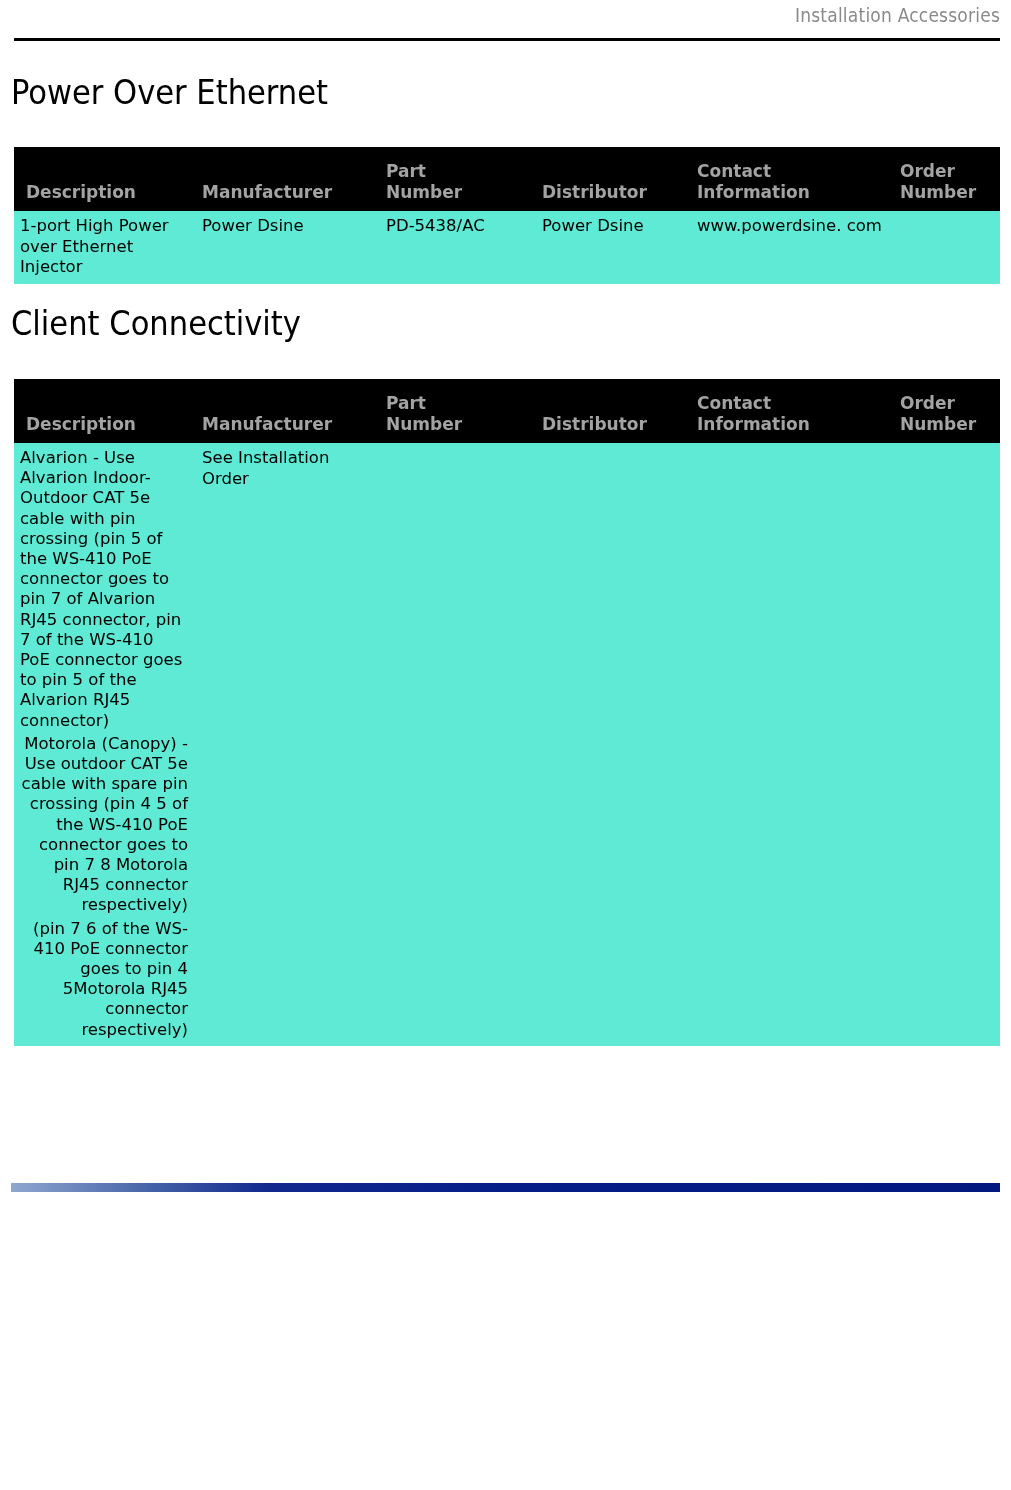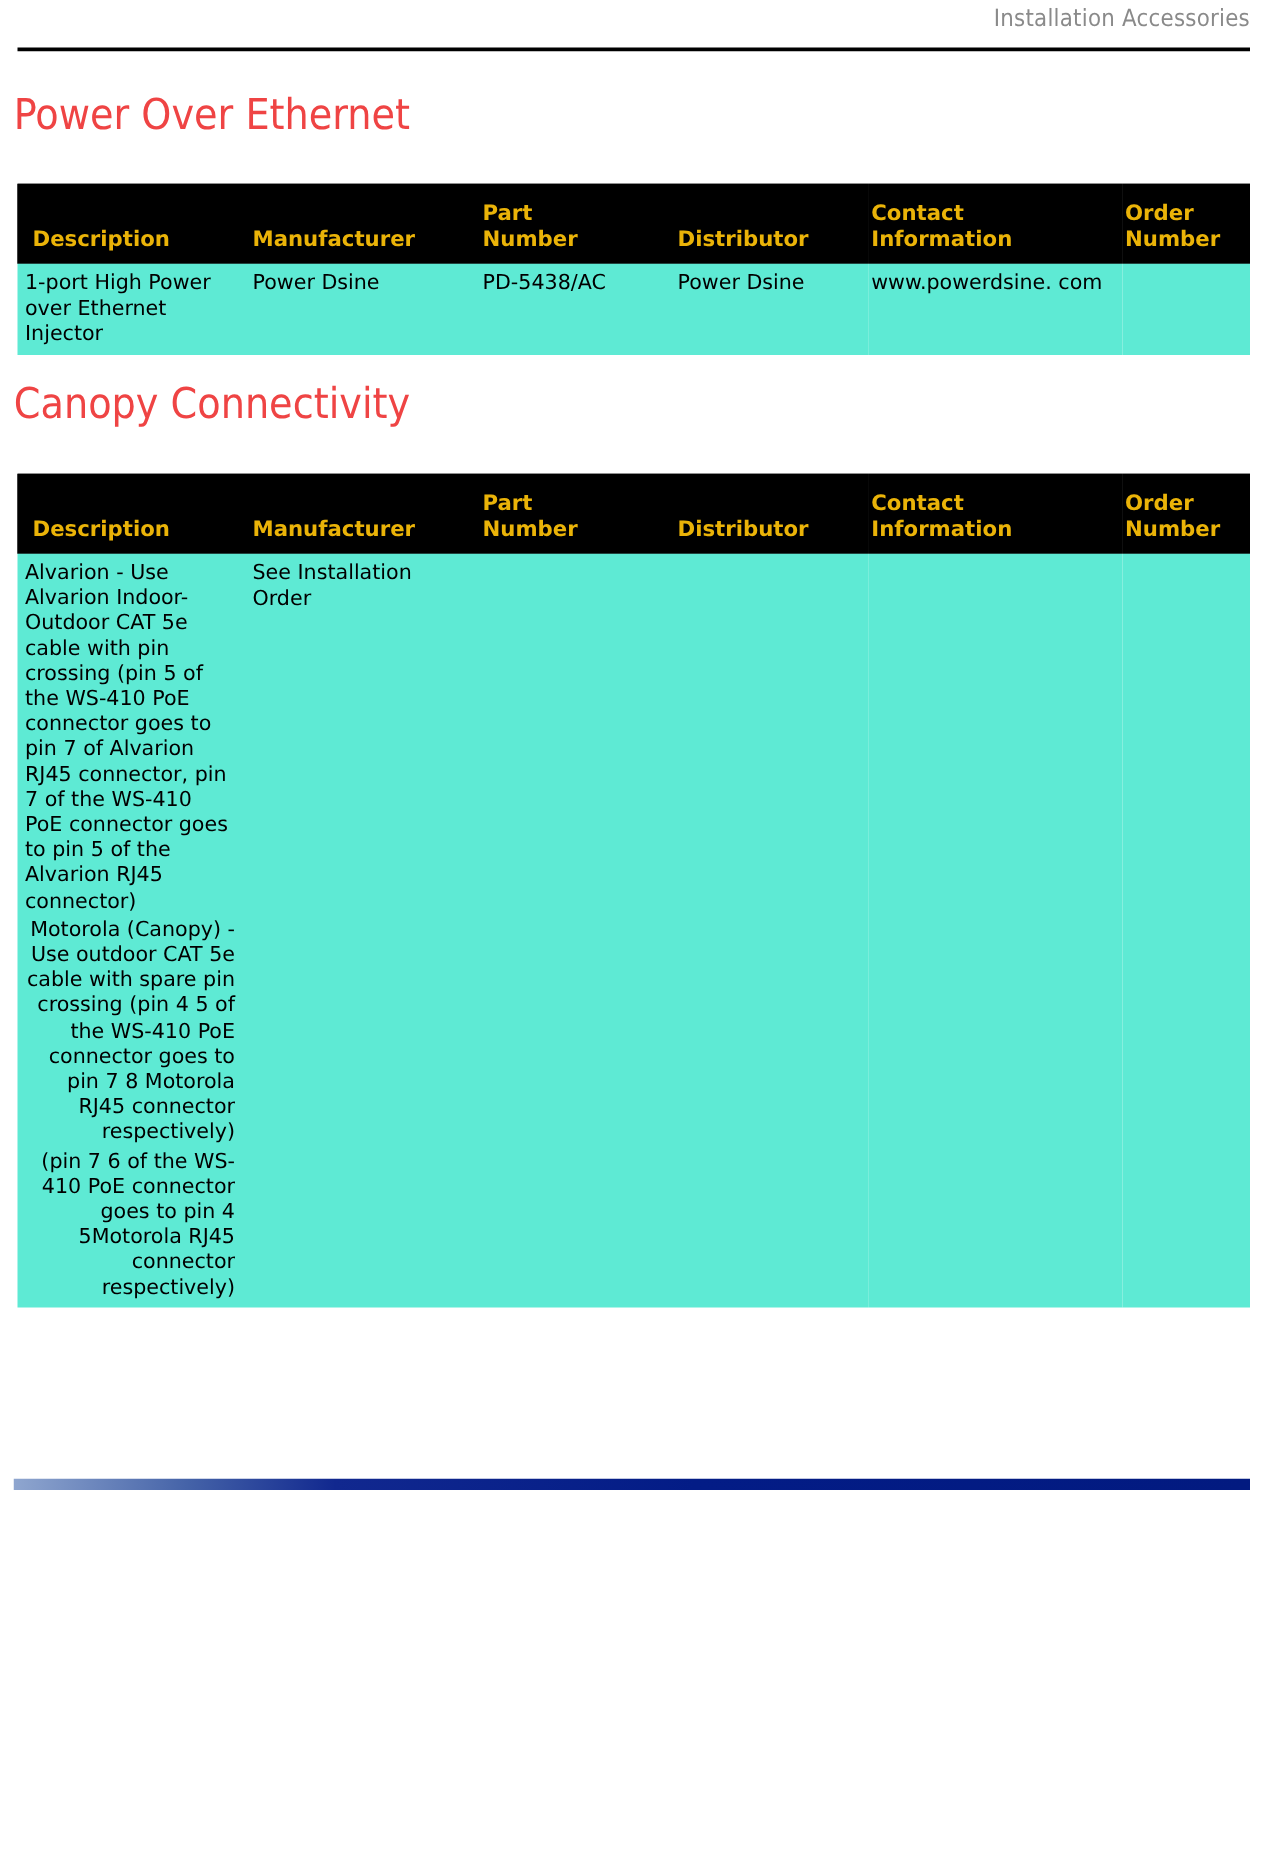--- a/index.html
+++ b/index.html
@@ -44,21 +44,21 @@
     background: #000000;
   }
 
   
   .section-heading {
     position: absolute;
     left: 11px;
     font-family: "DejaVu Sans Condensed", "Liberation Sans Narrow", "Liberation Sans", sans-serif;
     font-size: 34px;
     font-weight: 400;
-    color: #ef4444;
+    color: #000000;
     white-space: nowrap;
     line-height: 40px;
   }
   #heading-poe { top: 72px; }
   #heading-client { top: 303px; }
 
   
   .spec-table {
     position: absolute;
     left: 14px;
@@ -74,21 +74,21 @@
   .spec-table col.c-part  { width: 156px; }
   .spec-table col.c-dist  { width: 155px; }
   .spec-table col.c-cont  { width: 203px; }
   .spec-table col.c-order { width: 102px; }
 
   .spec-table thead tr {
     background: #000000;
   }
   .spec-table thead th {
     background: #000000;
-    color: #eab308;
+    color: #a3a3a3;
     font-family: "DejaVu Sans", sans-serif;
     font-weight: bold;
     font-size: 17px;
     line-height: 21px;
     text-align: left;
     vertical-align: bottom;
     padding: 10px 10px 8px 2px;
     height: 46px;
     white-space: pre-line;
   }
@@ -178,21 +178,21 @@
         <td class="indent-first"> 1-port High Power over Ethernet Injector</td>
         <td>Power Dsine</td>
         <td>PD-5438/AC</td>
         <td>Power Dsine</td>
         <td>www.powerdsine. com</td>
         <td></td>
       </tr>
     </tbody>
   </table>
 
-  <div class="section-heading" id="heading-client">Canopy Connectivity</div>
+  <div class="section-heading" id="heading-client">Client Connectivity</div>
 
   <table class="spec-table" id="table-client">
     <colgroup>
       <col class="c-desc">
         <col class="c-manu">
         <col class="c-part">
       <col class="c-dist">
         <col class="c-cont">
         <col class="c-order">
     </colgroup>

